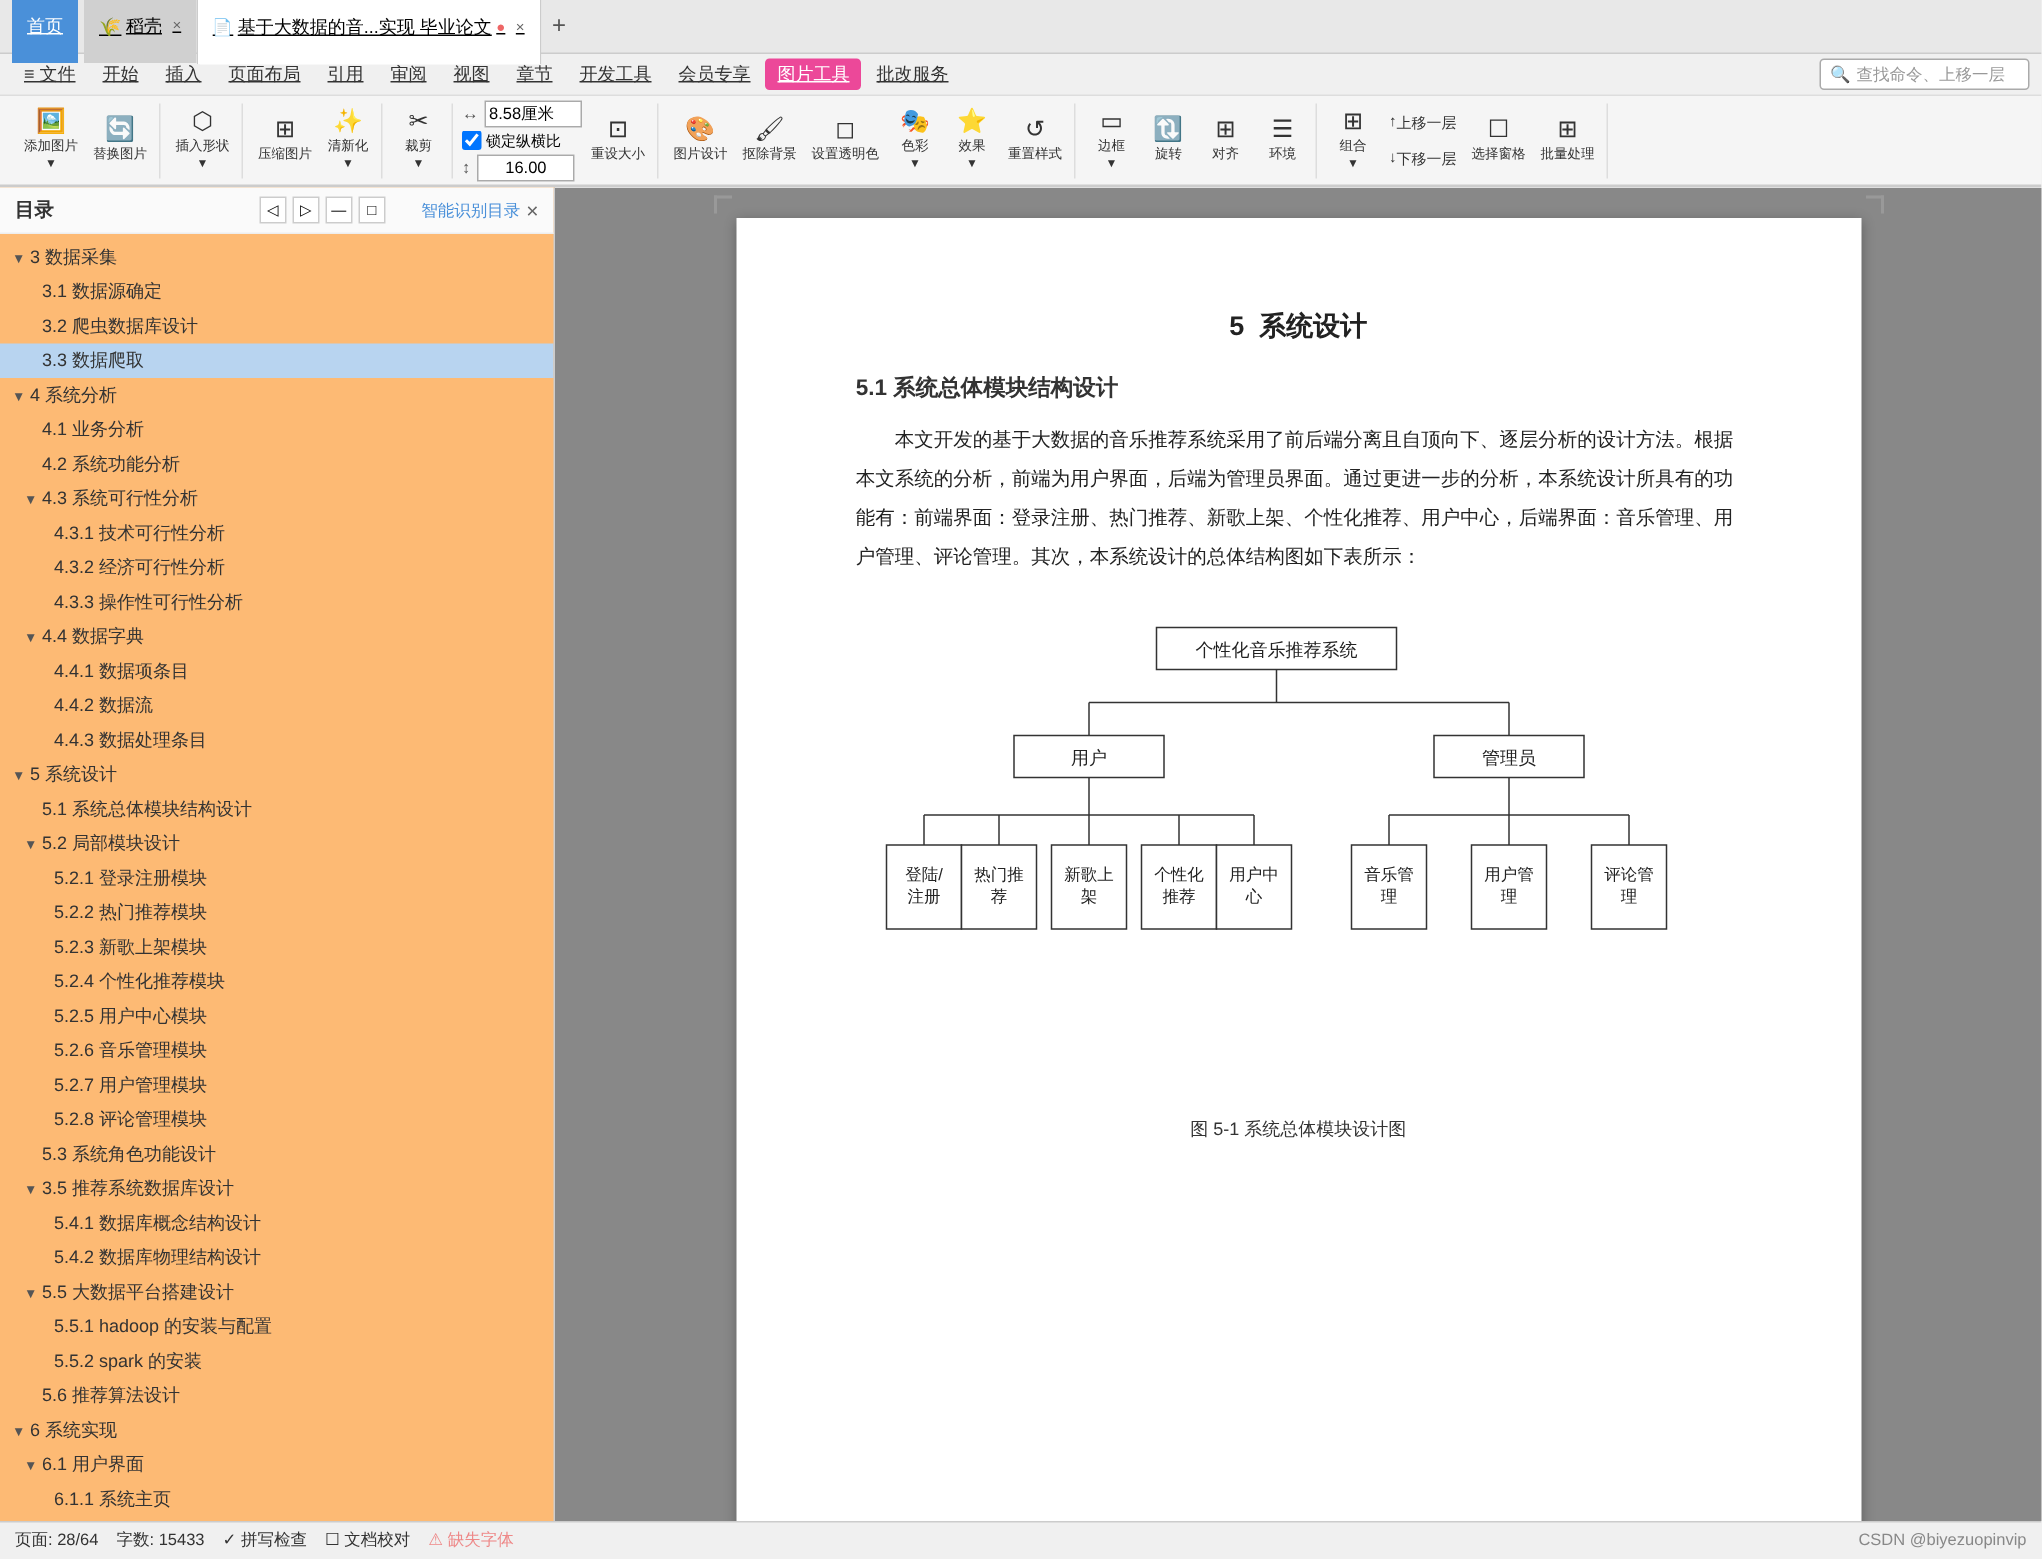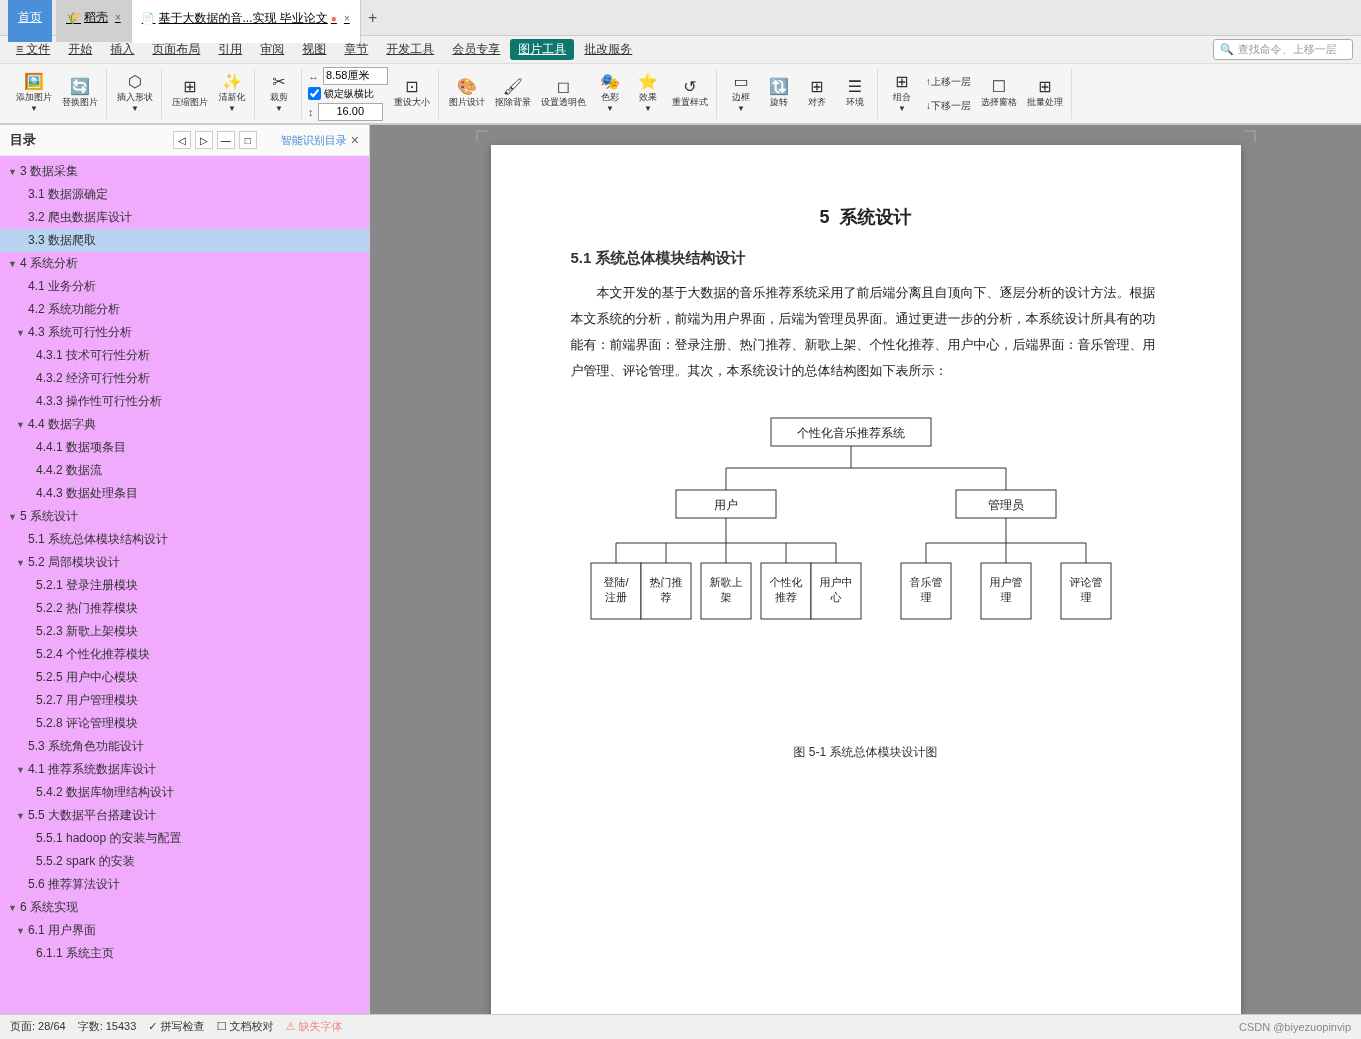--- a/index.html
+++ b/index.html
@@ -11,37 +11,37 @@
     .browser-tab.home { background: #4a90d9; color: white; margin-right: 4px; }
     .browser-tab.active { background: white; border: 1px solid #ccc; border-bottom: none; }
     .browser-tab.inactive { background: #d0d0d0; }
     .tab-close { font-size: 10px; cursor: pointer; color: #666; margin-left: 4px; }
     .tab-add { width: 24px; height: 24px; display: flex; align-items: center; justify-content: center; cursor: pointer; font-size: 16px; color: #555; }
 
     
     .ribbon-container { background: #f5f5f5; border-bottom: 1px solid #ccc; }
     .ribbon-menu { display: flex; align-items: center; gap: 2px; padding: 2px 8px; background: #f0f0f0; border-bottom: 1px solid #ddd; height: 28px; }
     .ribbon-menu-item { padding: 2px 8px; font-size: 12px; cursor: pointer; color: #333; text-decoration: underline; }
-    .ribbon-menu-item.active { background: #0f766e; color: white; border-radius: 3px; }
+    .ribbon-menu-item.active { background: #ec4899; color: white; border-radius: 3px; }
     .ribbon-tools { display: flex; align-items: center; padding: 4px 8px; background: #f5f5f5; min-height: 60px; flex-wrap: nowrap; gap: 2px; border-bottom: 1px solid #ccc; }
     .ribbon-group { display: flex; align-items: center; gap: 2px; padding: 2px 4px; border-right: 1px solid #ddd; height: 50px; }
     .ribbon-btn { display: flex; flex-direction: column; align-items: center; justify-content: center; padding: 2px 4px; cursor: pointer; border-radius: 3px; font-size: 10px; color: #333; min-width: 36px; }
     .ribbon-btn .icon { font-size: 16px; line-height: 1; }
     .ribbon-btn .label { font-size: 9px; margin-top: 1px; white-space: nowrap; }
     .ribbon-input-group { display: flex; flex-direction: column; gap: 2px; }
     .ribbon-input { display: flex; align-items: center; gap: 2px; }
     .ribbon-input input { width: 70px; height: 18px; border: 1px solid #aaa; font-size: 11px; padding: 0 2px; }
     .ribbon-checkbox { display: flex; align-items: center; gap: 3px; font-size: 11px; }
     .search-box { display: flex; align-items: center; background: white; border: 1px solid #aaa; border-radius: 3px; padding: 2px 6px; font-size: 11px; color: #999; width: 140px; }
 
     
     .main-layout { display: flex; height: calc(1039px - 36px - 28px - 62px - 24px); }
 
     
-    .toc-panel { width: 370px; background: #f0abfc; border-right: 1px solid #ccc; display: flex; flex-direction: column; }
+    .toc-panel { width: 370px; background: #fdba74; border-right: 1px solid #ccc; display: flex; flex-direction: column; }
     .toc-header { display: flex; align-items: center; justify-content: space-between; padding: 6px 10px; border-bottom: 1px solid #eee; background: #fafafa; }
     .toc-title { font-size: 13px; font-weight: bold; color: #333; }
     .toc-controls { display: flex; gap: 4px; align-items: center; }
     .toc-btn { width: 18px; height: 18px; border: 1px solid #ccc; background: white; cursor: pointer; font-size: 10px; display: flex; align-items: center; justify-content: center; }
     .toc-smart { color: #4a90d9; font-size: 11px; cursor: pointer; }
     .toc-close { cursor: pointer; color: #666; font-size: 14px; }
     .toc-content { flex: 1; overflow-y: auto; padding: 4px 0; }
     .toc-item { padding: 3px 8px; cursor: pointer; font-size: 12px; color: #333; white-space: nowrap; display: flex; align-items: center; }
     .toc-item.highlighted { background: #b8d4f0; }
     .toc-item .indent1 { margin-left: 8px; }
@@ -368,36 +368,46 @@
           <span>5.2.4 个性化推荐模块</span>
         </div>
         <div class="toc-item">
           <span class="indent2"></span>
           <span style="display:inline-block;width:12px;"></span>
           <span>5.2.5 用户中心模块</span>
         </div>
         <div class="toc-item">
           <span class="indent2"></span>
           <span style="display:inline-block;width:12px;"></span>
+          <span>5.2.6 音乐管理模块</span>
+        </div>
+        <div class="toc-item">
+          <span class="indent2"></span>
+          <span style="display:inline-block;width:12px;"></span>
           <span>5.2.7 用户管理模块</span>
         </div>
         <div class="toc-item">
           <span class="indent2"></span>
           <span style="display:inline-block;width:12px;"></span>
           <span>5.2.8 评论管理模块</span>
         </div>
         <div class="toc-item">
           <span class="indent1"></span>
           <span style="display:inline-block;width:12px;"></span>
           <span>5.3 系统角色功能设计</span>
         </div>
         <div class="toc-item">
           <span class="indent1"></span>
           <span class="toc-arrow">▼</span>
-          <span>4.1 推荐系统数据库设计</span>
+          <span>3.5 推荐系统数据库设计</span>
+        </div>
+        <div class="toc-item">
+          <span class="indent2"></span>
+          <span style="display:inline-block;width:12px;"></span>
+          <span>5.4.1 数据库概念结构设计</span>
         </div>
         <div class="toc-item">
           <span class="indent2"></span>
           <span style="display:inline-block;width:12px;"></span>
           <span>5.4.2 数据库物理结构设计</span>
         </div>
         <div class="toc-item">
           <span class="indent1"></span>
           <span class="toc-arrow">▼</span>
           <span>5.5 大数据平台搭建设计</span>

